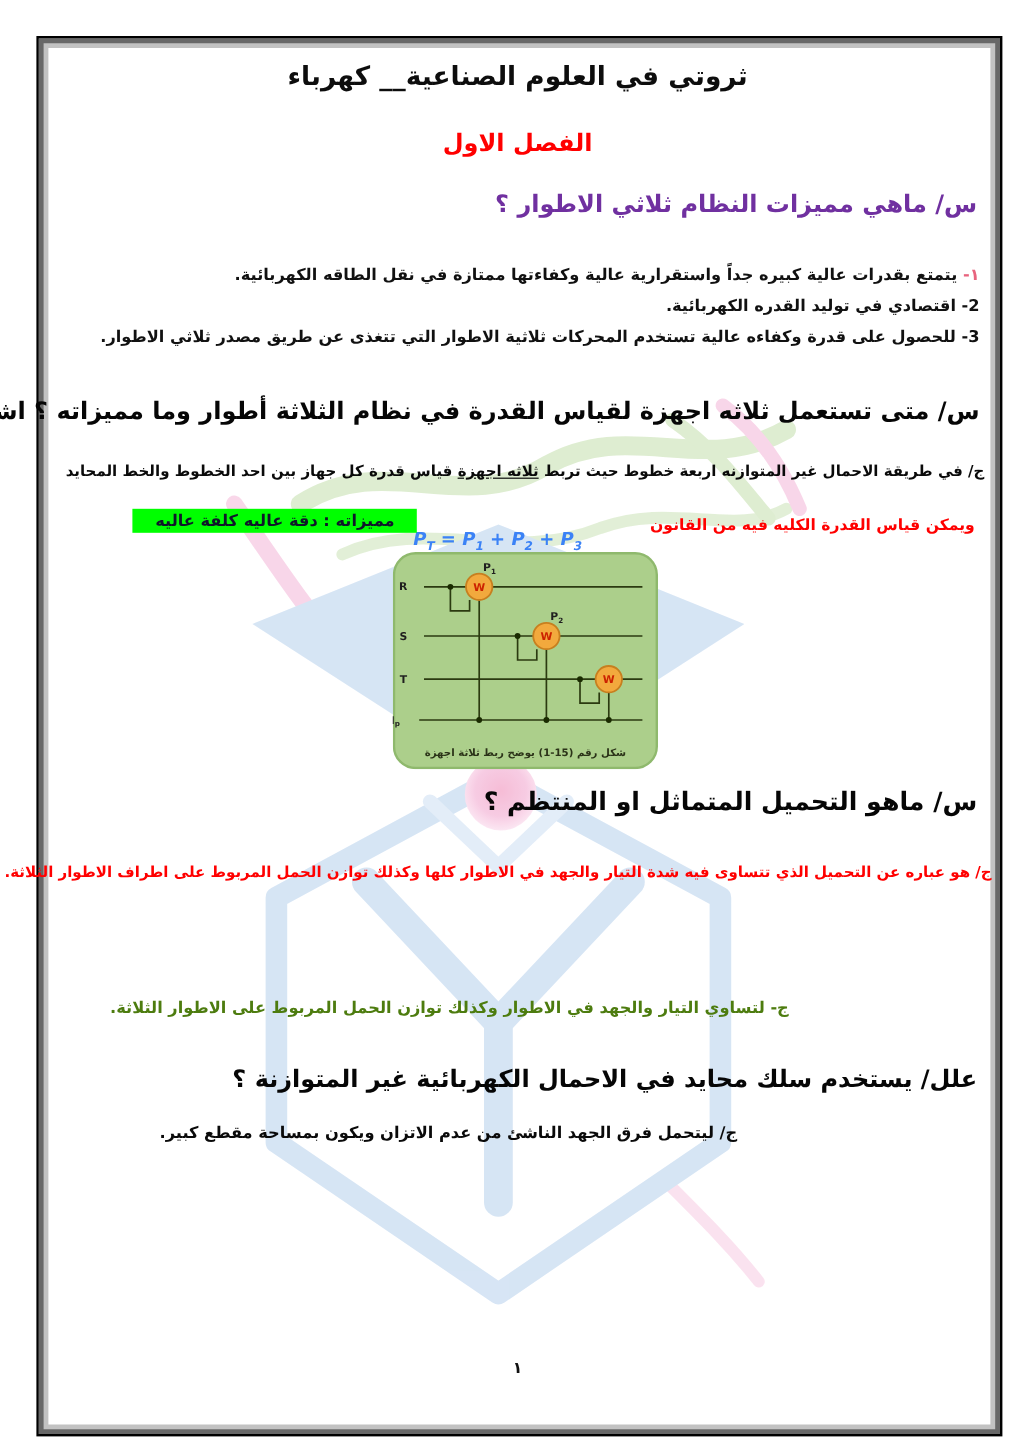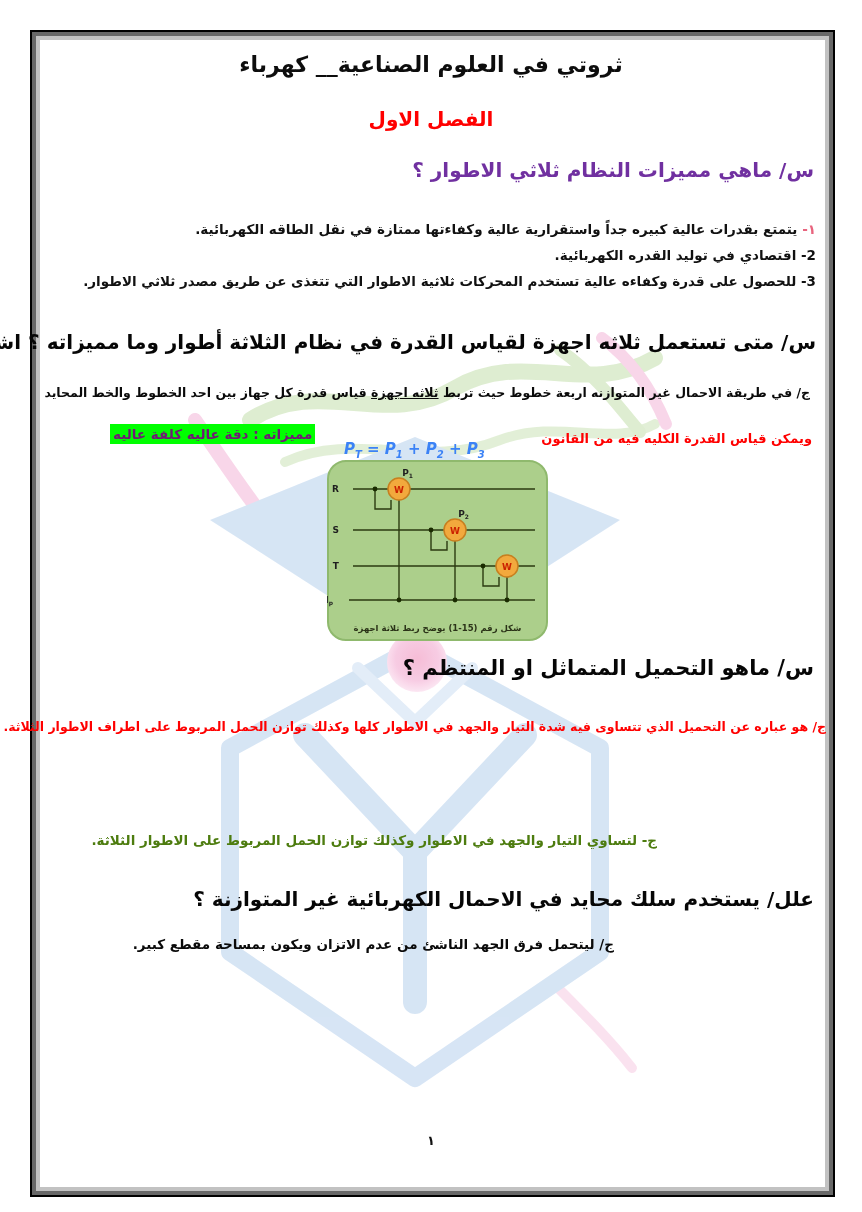--- a/index.html
+++ b/index.html
@@ -26,28 +26,28 @@
 
   .list-block { top:216px; right:46px; text-align:right; font-size:13.5px; font-weight:bold; color:#111; line-height:26px; }
   .num-pink { color:#e8647e; }
 
   .callig { font-weight:bold; color:#060606; letter-spacing:-0.5px; }
   .q2 { top:330px; right:46px; font-size:20px; }
   .q3 { top:656px; right:48px; font-size:21px; }
   .q4 { top:776px; right:48px; font-size:20px; }
   .q5 { top:887px; right:48px; font-size:20px; }
 
-  .ans-small { top:385px; right:52px; font-size:12.5px; font-weight:bold; color:#0a0a0a; }
+  .ans-small { top:385px; right:42px; font-size:12.5px; font-weight:bold; color:#0a0a0a; }
   .ans-small .u { text-decoration:underline; }
 
   .law-intro { top:431px; right:50px; font-size:13px; font-weight:bold; color:#ff0000; }
   .formula   { top:440px; left:344px; direction:ltr; font-size:15px; font-weight:bold; color:#3b82f6;font-style:italic; }
   .formula sub { font-size:10px; }
-  .features  { top:424px; left:110px; font-size:13.5px; font-weight:bold; color:#701a75;
-               background:#00ff00; padding:2px 3px; }
+  .features  { top:424px; left:110px; font-size:13.5px; font-weight:bold; color:#0f172a;
+               background:#00ff00; padding:2px 19px; }
 
   .ans-red-long { top:719px; right:36px; font-size:12.5px; font-weight:bold; color:#ff0000; }
   .ans-black-1  { top:832px; right:205px; font-size:13.5px; font-weight:bold; color:#4d7c0f; }
   .ans-black-2  { top:936px; right:248px; font-size:13.5px; font-weight:bold; color:#0a0a0a;text-align:center; }
 
   .diagram-wrap { left:327px; top:460px; width:221px; height:181px; }
   .diagram-caption {
     position:absolute; left:0; right:0; bottom:8px; text-align:center;
     direction:rtl; font-size:8.5px; font-weight:bold; color:#2b3318;
   }

